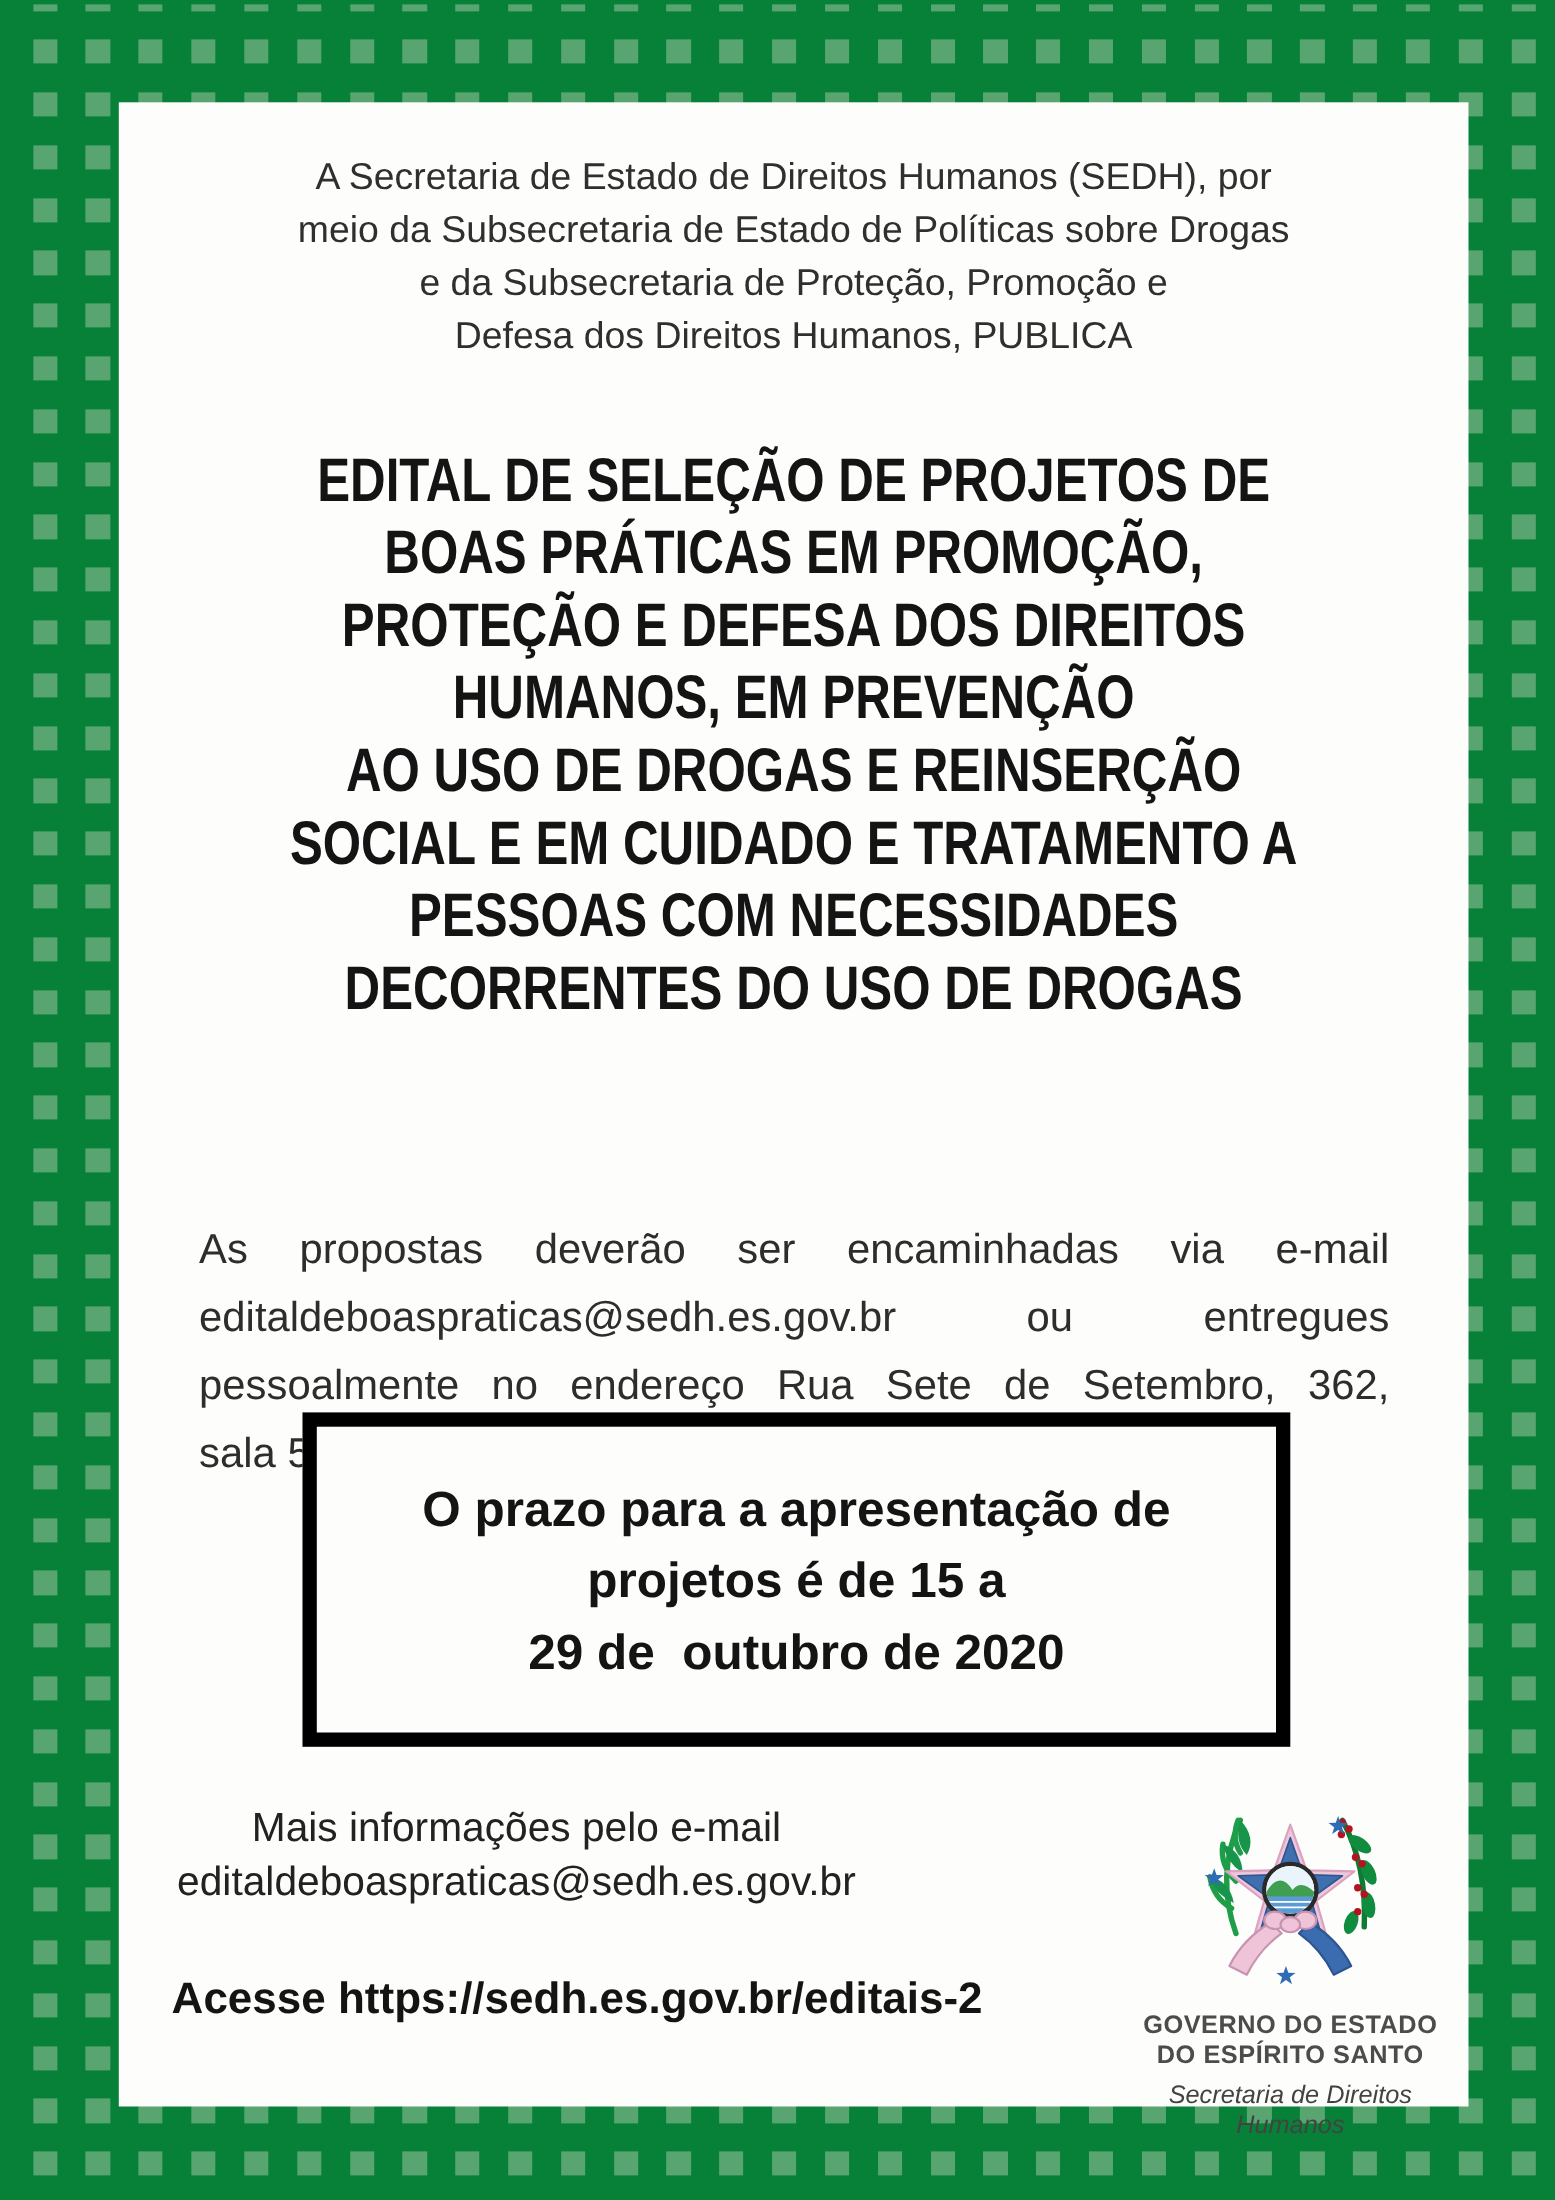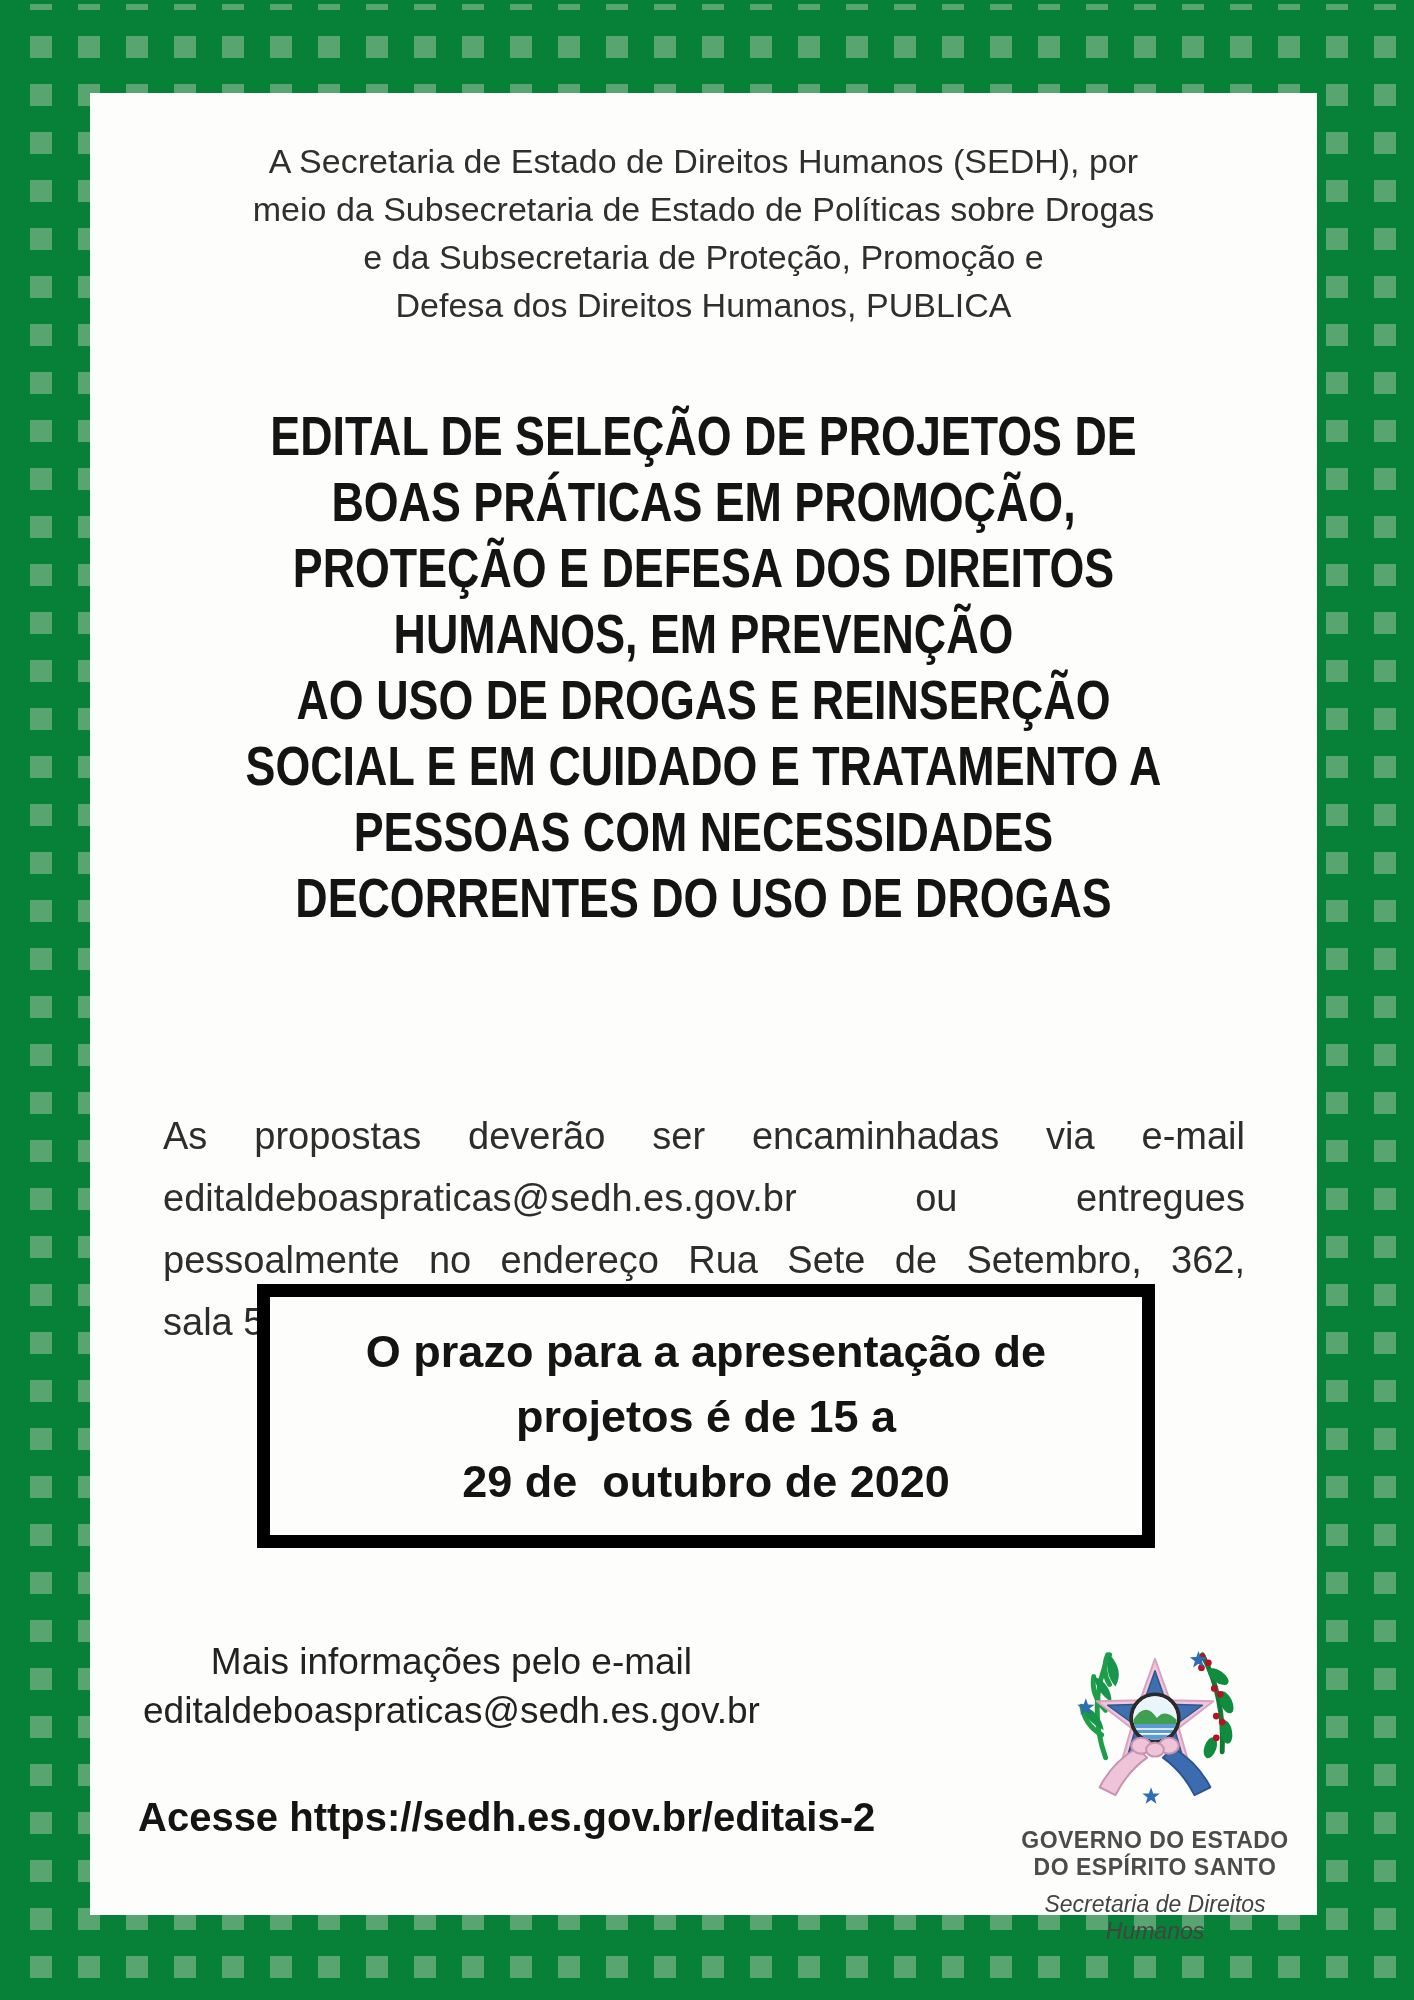--- a/index.html
+++ b/index.html
@@ -9,21 +9,21 @@
     overflow:hidden;
     font-family:"Liberation Sans", sans-serif;
     
     background-color:#58a571;
     background-image:
       repeating-linear-gradient(0deg,   #078137 0 26px, rgba(0,0,0,0) 26px 48px),
       repeating-linear-gradient(90deg,  #078137 0 26px, rgba(0,0,0,0) 26px 48px);
     background-position:4px 4px;
   }
   .panel{
-    position:absolute;left:90px;top:93px;width:1227px;height:1822px;
+    position:absolute;left:108px;top:93px;width:1227px;height:1822px;
     background:#fdfdfb;
   }
   
   .intro{
     position:absolute;top:44px;left:0;width:100%;
     text-align:center;font-size:34px;line-height:48px;color:#2f2f2f;
   }
   
   .title{
     position:absolute;top:310px;left:0;width:100%;
@@ -33,21 +33,21 @@
   }
   
   .bodytxt{
     position:absolute;top:1012px;left:73px;width:1082px;
     font-size:38px;line-height:62px;color:#2d2d2d;
   }
   .bodytxt .just{text-align:justify;text-align-last:justify;}
   .bodytxt .last{text-align:left;}
   
   .dbox{
-    position:absolute;top:1191px;left:167px;width:898px;height:264px;
+    position:absolute;top:1191px;left:167px;width:898px;height:304px;
     box-sizing:border-box;border:13px solid #000;background:#fdfdfb;
     display:flex;flex-direction:column;justify-content:center;align-items:center;
   }
   .dbox-line{
     font-weight:700;font-size:45px;line-height:65px;color:#141414;
     text-align:center;white-space:pre-wrap;
   }
   
   .contact{
     position:absolute;top:1544px;left:53px;

